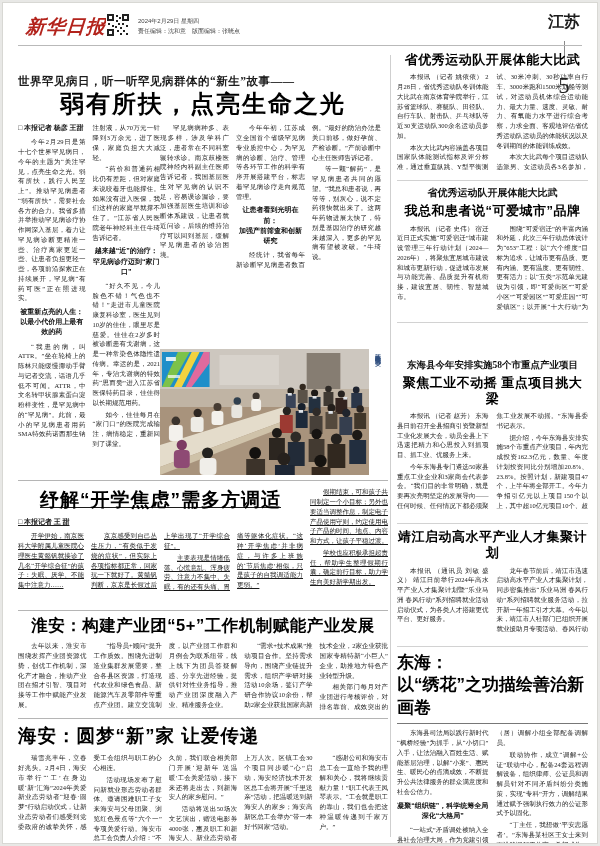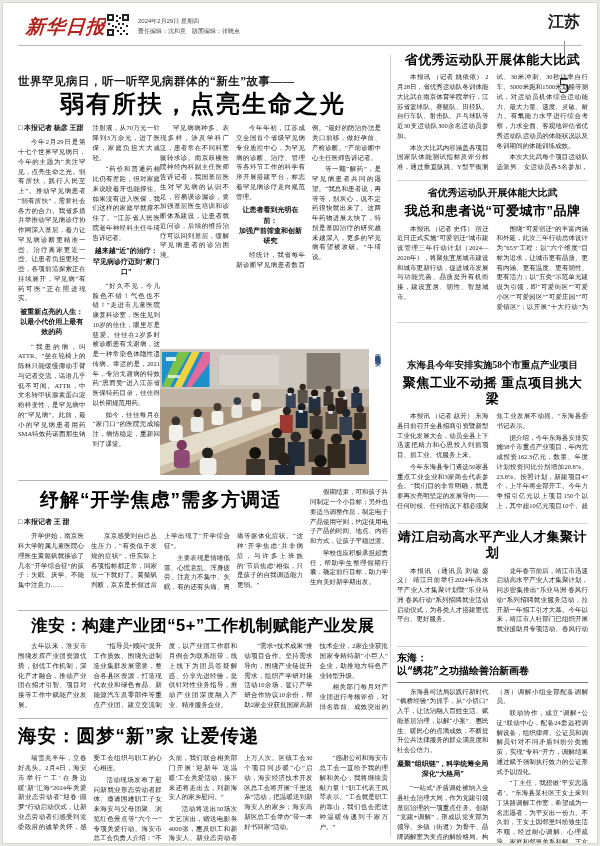--- a/index.html
+++ b/index.html
@@ -42,21 +42,21 @@
   .feature-body{display:flex;height:352px;overflow:hidden;}
   .fb-left{width:142px;column-count:2;column-gap:7px;height:352px;overflow:hidden;}
   .fb-right{width:221px;display:flex;flex-direction:column;}
   .fb-cols{column-count:3;column-gap:7px;height:224px;overflow:hidden;}
   .photo-wrap{height:126px;margin-top:2px;display:flex;}
   .photo{width:211px;height:126px;display:block;background:#b7a896;}
   .photo-caption{width:10px;writing-mode:vertical-rl;font-size:6px;line-height:1.05;
     color:#2f4e7e;padding-left:2px;letter-spacing:.5px;overflow:hidden;}
 
   
-  .a2-row{display:flex;gap:7px;height:120px;overflow:hidden;}
+  .a2-row{display:flex;gap:7px;height:120px;overflow:hidden;text-decoration:underline;}
   .a2-left{width:285px;}
   .a2-headline{font-family:"Liberation Sans",sans-serif;font-weight:900;font-size:19px;
     text-align:center;margin:2px 0 4px;letter-spacing:1px;color:#000;}
   .a2-cols{column-count:4;column-gap:7px;height:80px;overflow:hidden;}
   .a2-right{width:78px;height:118px;overflow:hidden;padding-top:2px;}
 
   
   .mid-headline{font-family:"Liberation Sans",sans-serif;font-weight:900;font-size:16.5px;
     text-align:center;margin:2px 0 4px;letter-spacing:.5px;color:#000;}
   .big-headline{font-family:"Liberation Sans",sans-serif;font-weight:900;font-size:18.5px;
@@ -70,21 +70,21 @@
     text-align:center;margin:3px 0 4px;letter-spacing:.5px;color:#000;line-height:1.25;}
   .r-kicker{font-size:10px;font-weight:bold;text-align:center;margin:2px 0 1px;
     font-family:"Liberation Serif",serif;color:#111;}
   .r-kicker.small{font-size:9.5px;margin-top:36px;}
   .cols2{column-count:2;column-gap:8px;overflow:hidden;}
   .r1-cols{height:102px;}
   .r2-cols{height:92px;}
   .r3-cols{height:106px;}
   .r4-cols{height:74px;}
   .r5-cols{height:196px;}
-  .r5-head{font-family:Liberation Mono, monospace;font-weight:900;font-size:10px;
+  .r5-head{font-family:Liberation Sans, sans-serif;font-weight:900;font-size:17px;
     line-height:1.35;margin:2px 0 3px;color:#000;}
   .r5-rule{border-top:1px solid #777;margin:3px 0 4px;}
 </style>
 </head>
 <body>
 
 <div class="page">
 
   <div class="hdr">
     <div class="masthead">新华日报</div>

